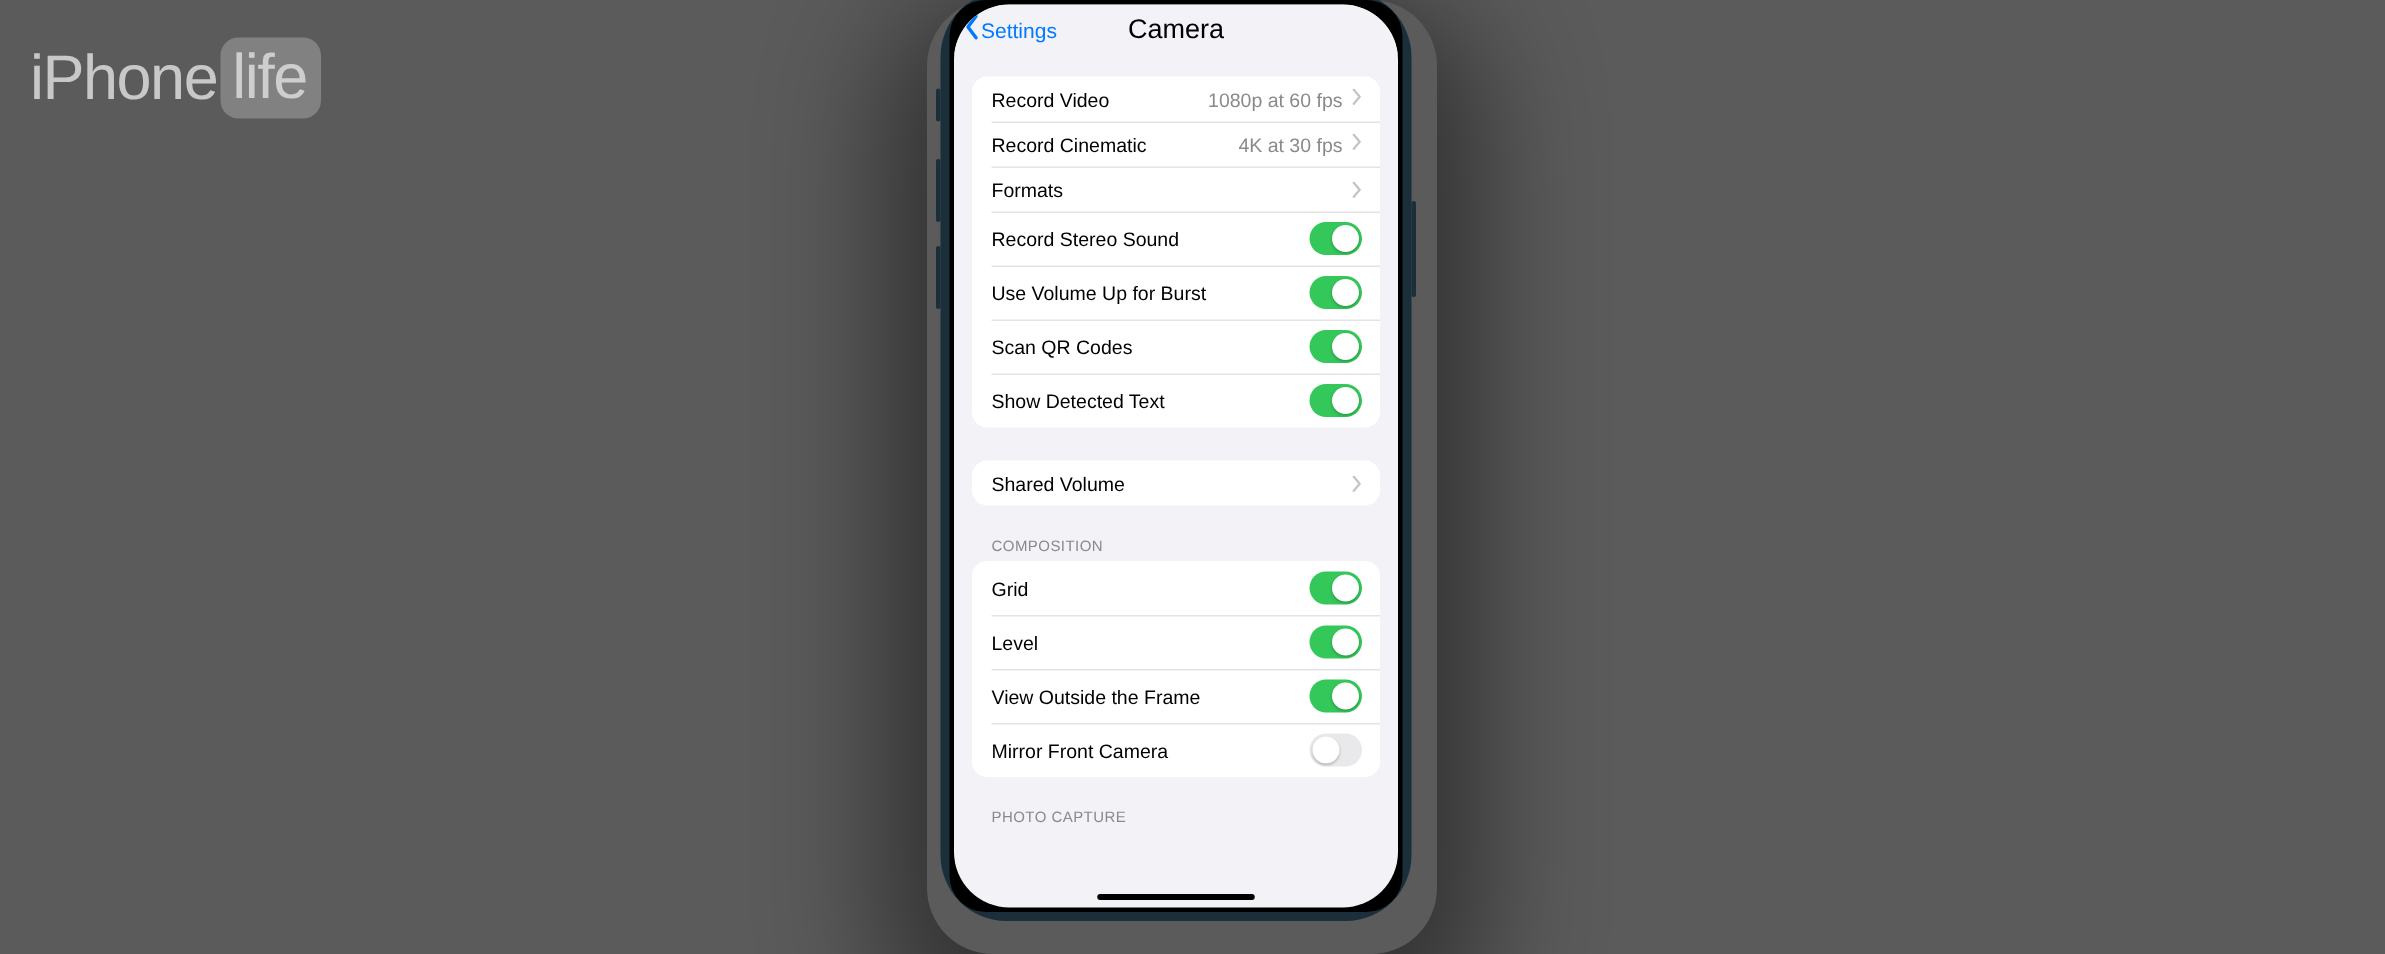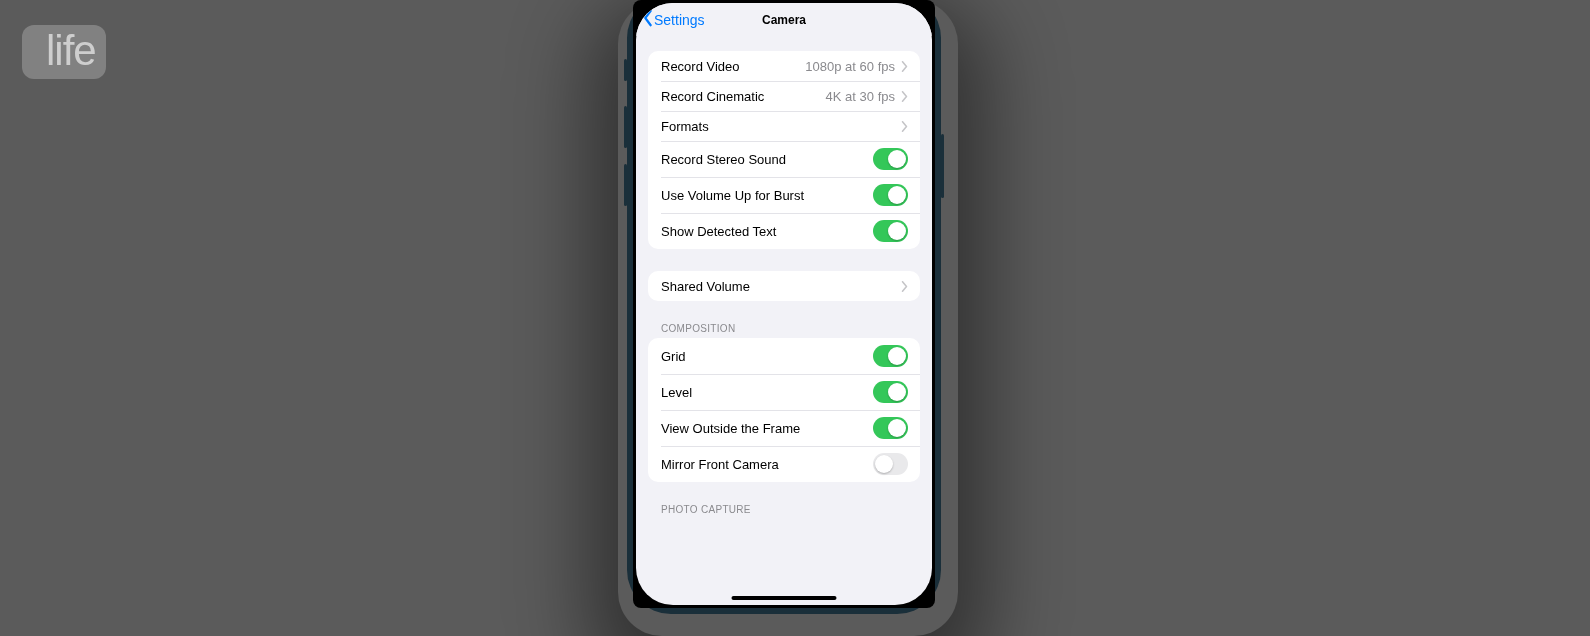--- a/index.html
+++ b/index.html
@@ -19,21 +19,21 @@
     font-weight: 400;
     letter-spacing: -1px;
     color: rgba(220,220,220,0.85);
     display: flex;
     align-items: center;
   }
   .logo-text { font-weight: 300; }
   .logo-life {
     background: rgba(200,200,200,0.35);
     border-radius: 12px;
-    padding: 2px 10px 4px 24px;
+    padding: 2px 10px 4px 8px;
     margin-left: 2px;
     font-weight: 400;
   }
   .phone-shadow {
     position: absolute;
     left: 618px;
     top: 0;
     width: 340px;
     height: 636px;
     box-shadow: 0 30px 80px 30px rgba(0,0,0,0.45);
@@ -57,21 +57,21 @@
     border-radius: 2px;
   }
   .side-btn.mute { left: -3px; top: 65px; width: 3px; height: 22px; }
   .side-btn.volup { left: -3px; top: 112px; width: 3px; height: 42px; }
   .side-btn.voldn { left: -3px; top: 170px; width: 3px; height: 42px; }
   .side-btn.power { right: -3px; top: 140px; width: 3px; height: 64px; }
   .phone-inner {
     width: 100%;
     height: 100%;
     background: #000;
-    border-radius: 8px;
+    border-radius: 24px;
     padding: 3px;
   }
   .screen {
     width: 100%;
     height: 100%;
     background: #f2f2f7;
     border-radius: 37px;
     overflow: hidden;
     position: relative;
   }
@@ -87,22 +87,22 @@
     position: absolute;
     left: 6px;
     display: flex;
     align-items: center;
     color: #007aff;
     font-size: 14px;
     cursor: pointer;
   }
   .nav-back svg { width: 12px; height: 18px; }
   .nav-title {
-    font-size: 12px;
-    font-weight: 700;
+    font-size: 18px;
+    font-weight: 400;
     color: #000;
   }
   .content {
     height: calc(100% - 33px);
     overflow-y: hidden;
   }
   .group {
     background: #fff;
     border-radius: 10px;
     margin: 10px 12px 22px 12px;
@@ -124,21 +124,21 @@
     right: 0;
     height: 1px;
     background: #e3e3e8;
   }
   .row-label {
     font-size: 13px;
     color: #000;
   }
   .row-right {
     display: flex;
-    align-items: center;
+    align-items: flex-start;
     gap: 6px;
   }
   .row-value {
     font-size: 13px;
     color: #8a8a8e;
   }
   .chevron {
     color: #c5c5c8;
     display: flex;
     align-items: center;
@@ -180,20 +180,21 @@
     width: 105px;
     height: 4px;
     background: #000;
     border-radius: 3px;
   }
 </style>
 </head>
 <body>
 
 <div class="logo">
+  <span class="logo-text">iPhone</span>
     <span class="logo-life">life</span>
 </div>
 
 <div class="phone-shadow"></div>
 
 <div class="phone">
   <div class="side-btn mute"></div>
   <div class="side-btn volup"></div>
   <div class="side-btn voldn"></div>
   <div class="side-btn power"></div>
@@ -257,20 +258,28 @@
             </div>
             <div class="row">
               <span class="row-label">Use Volume Up for Burst</span>
               <div class="row-right">
                 <div class="toggle on">
                   <div class="knob"></div>
                 </div>
               </div>
             </div>
             <div class="row">
+              <span class="row-label">Scan QR Codes</span>
+              <div class="row-right">
+                <div class="toggle on">
+                  <div class="knob"></div>
+                </div>
+              </div>
+            </div>
+            <div class="row">
               <span class="row-label">Show Detected Text</span>
               <div class="row-right">
                 <div class="toggle on">
                   <div class="knob"></div>
                 </div>
               </div>
             </div>
           </div>
 
         <div class="group">

